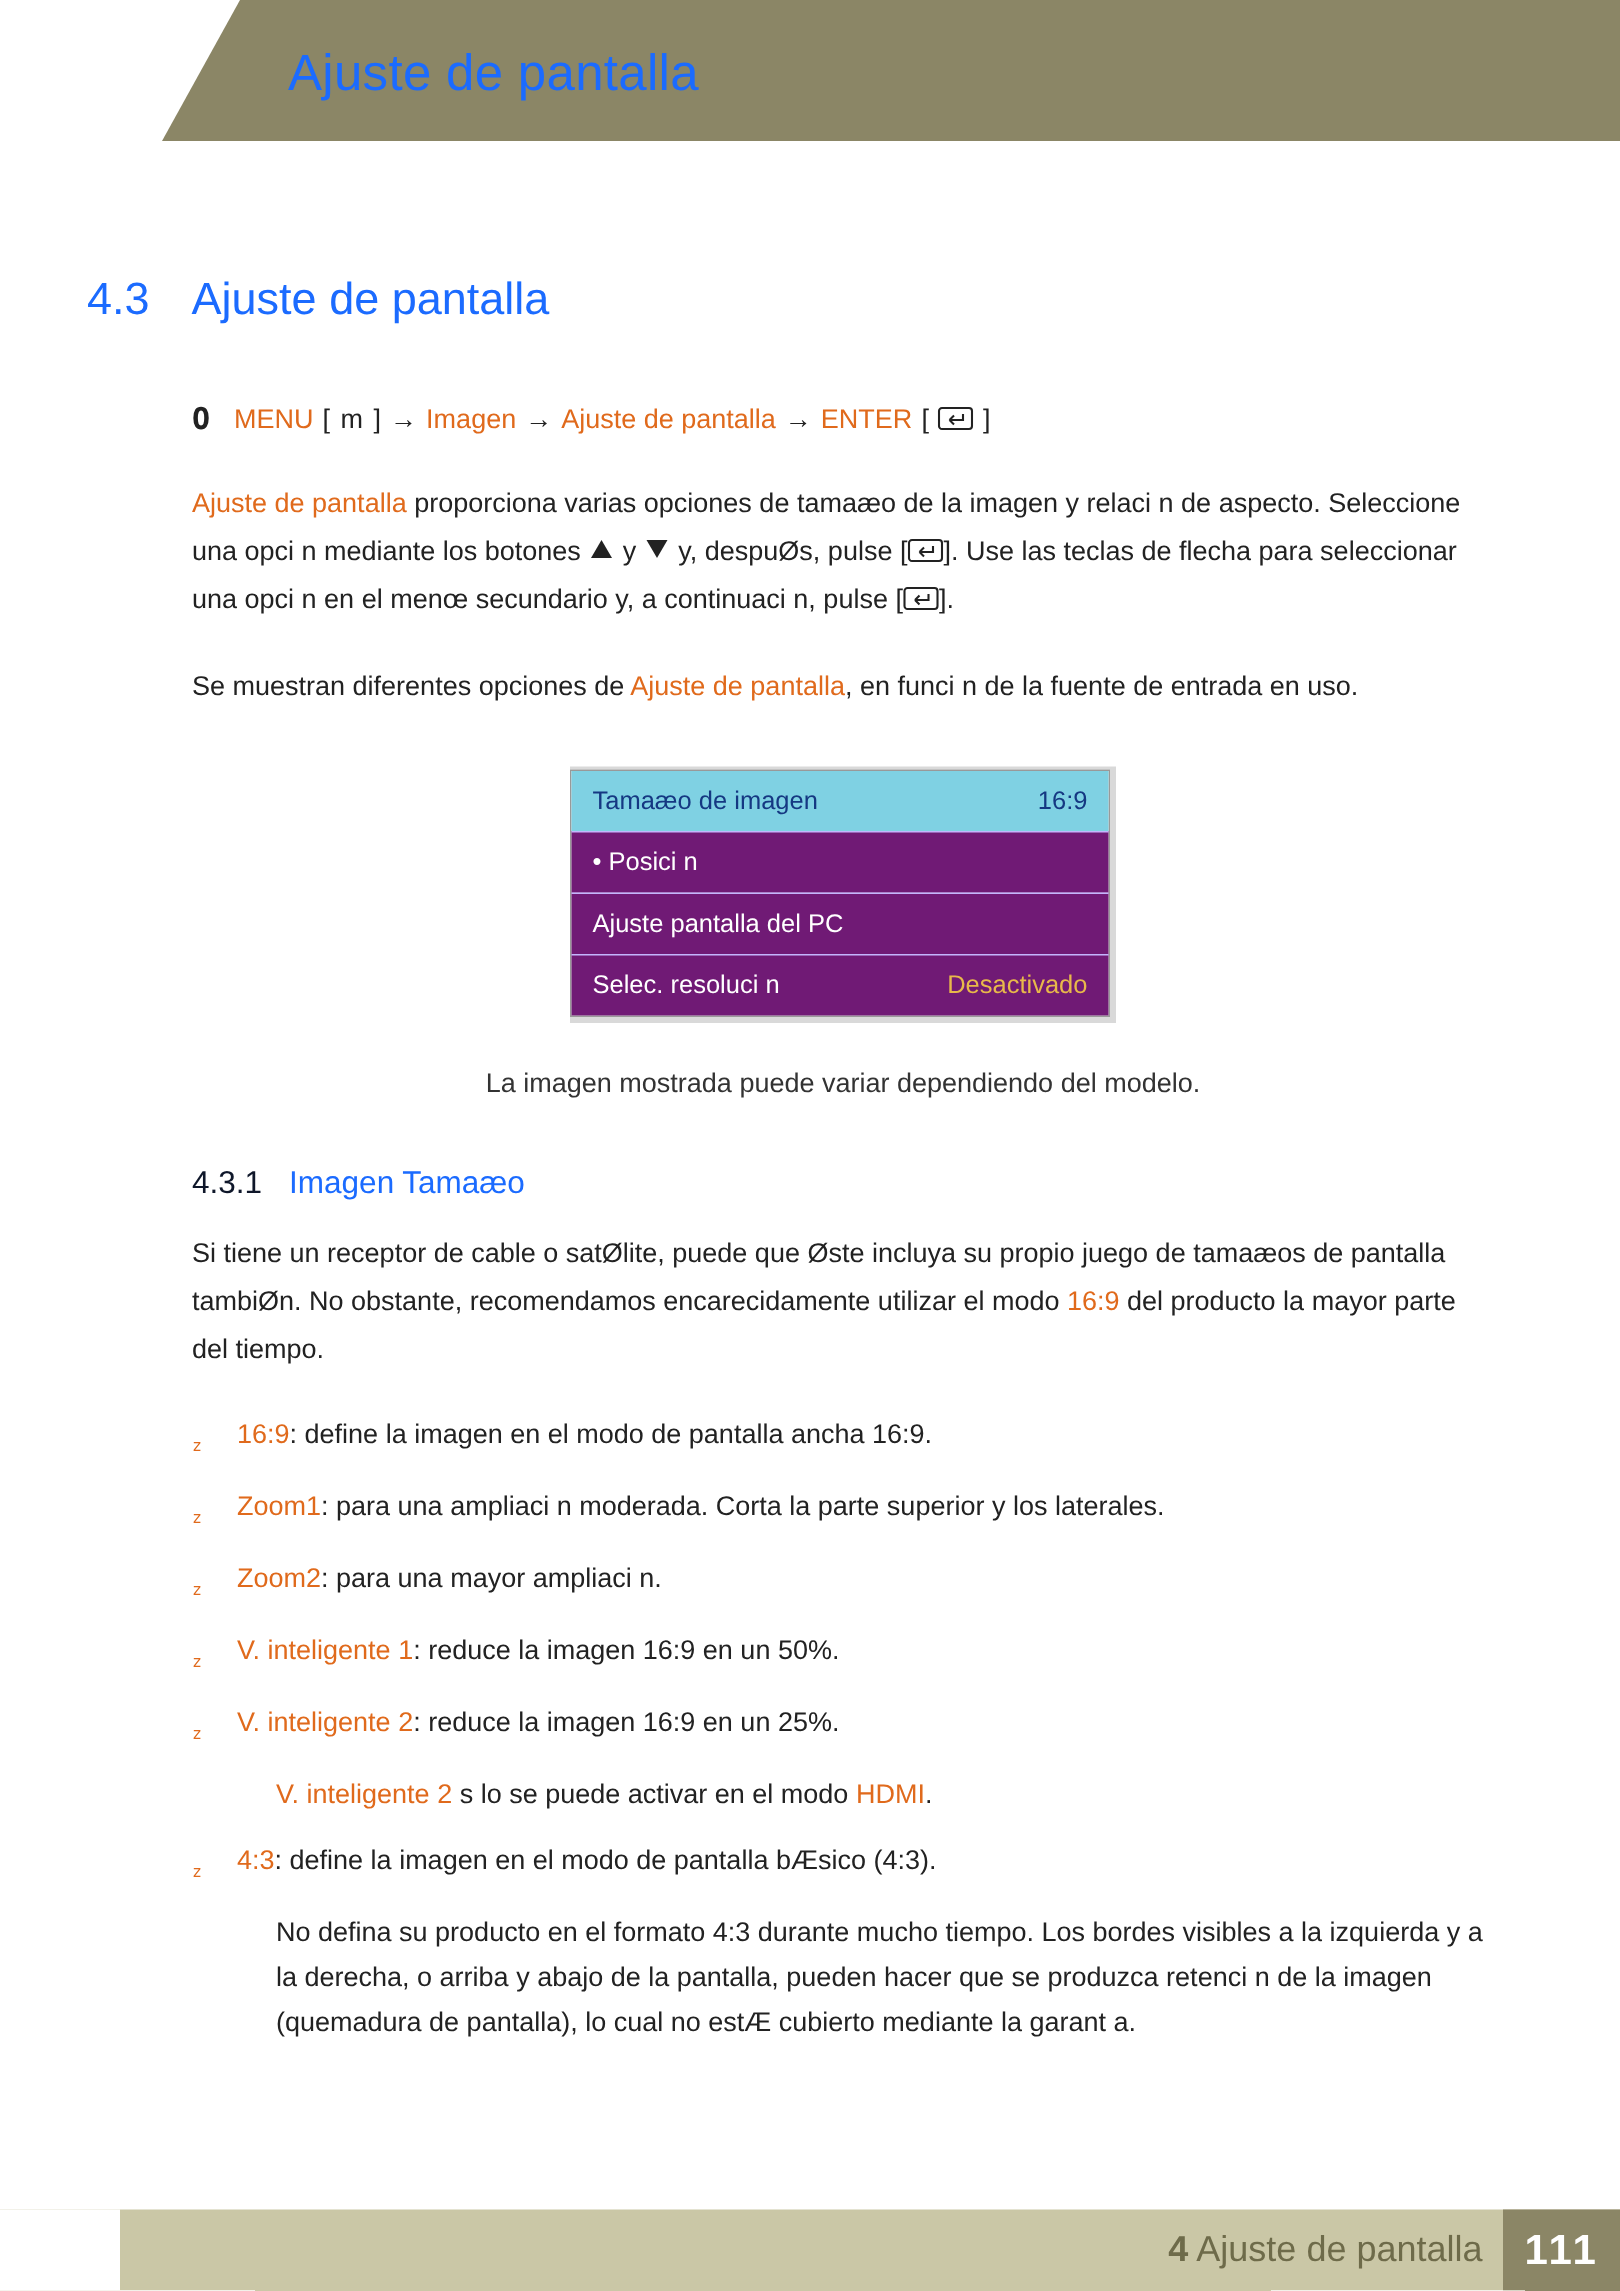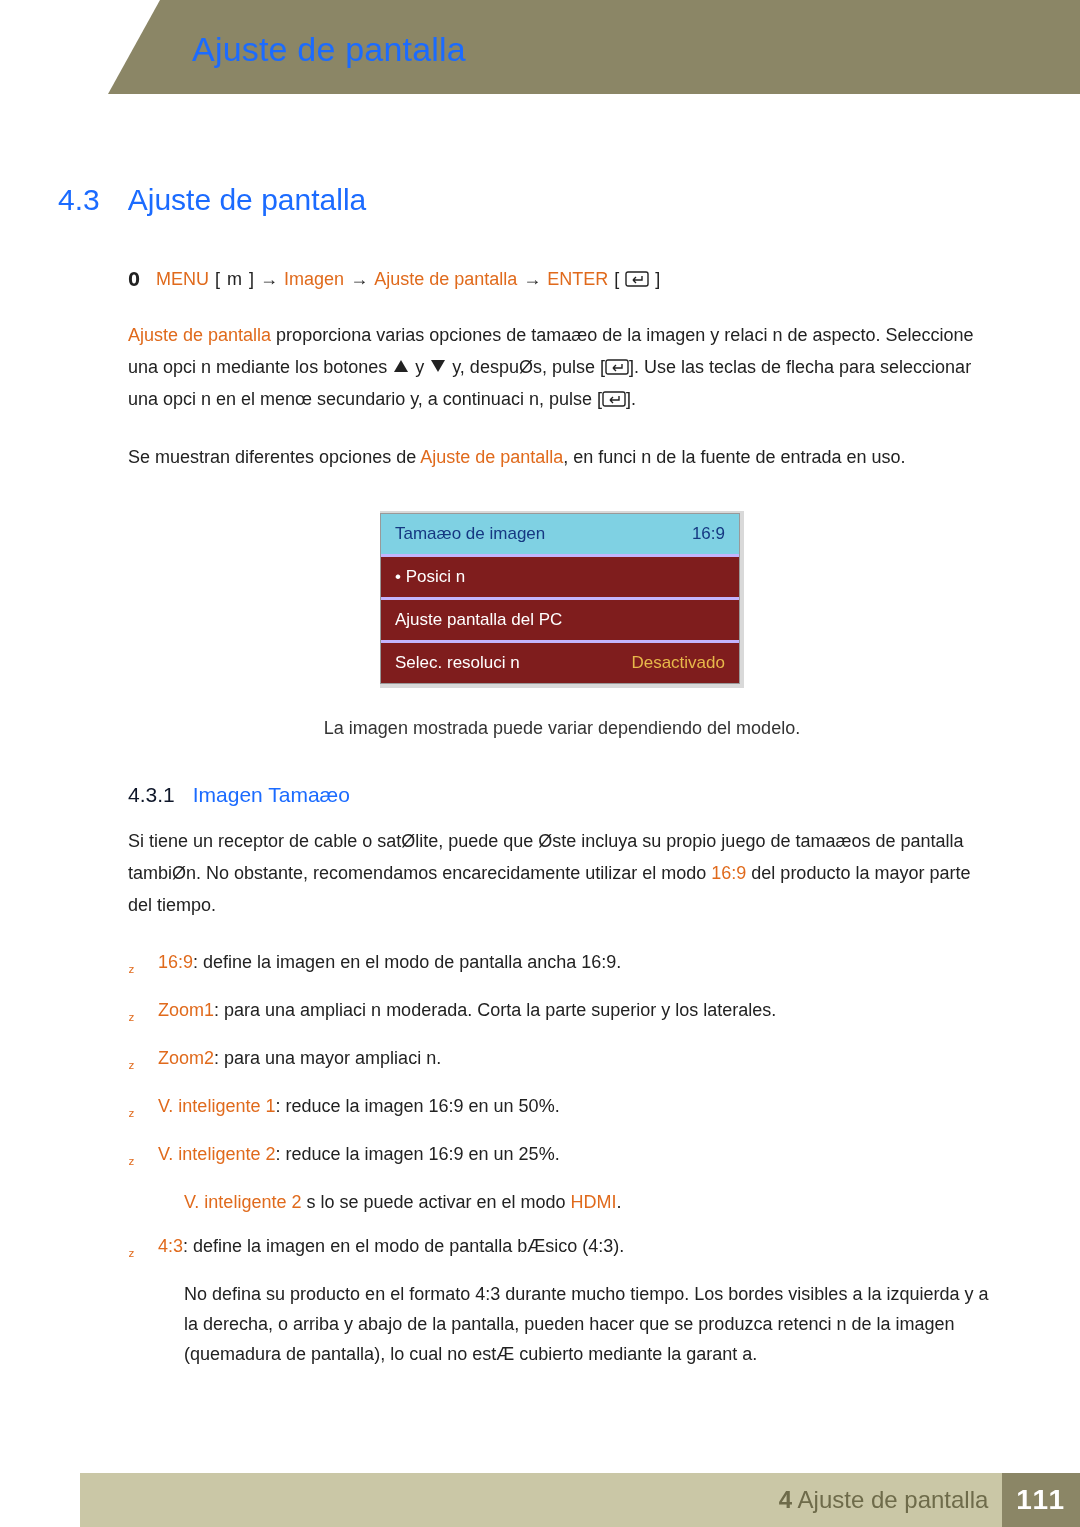--- a/index.html
+++ b/index.html
@@ -24,21 +24,21 @@
   .m-glyph { padding: 0 1px; }
   .enter-icon { display: inline-block; width: 24px; height: 16px; vertical-align: -2px; }
   .enter-icon svg { width: 24px; height: 16px; stroke: #222; fill: none; stroke-width: 1.4; }
   .para { font-size: 18px; line-height: 32px; margin-bottom: 26px; }
   .tri { display: inline-block; width: 0; height: 0; vertical-align: 1px; margin: 0 2px; }
   .tri-up { border-left: 7px solid transparent; border-right: 7px solid transparent; border-bottom: 12px solid #222; }
   .tri-down { border-left: 7px solid transparent; border-right: 7px solid transparent; border-top: 12px solid #222; }
   .menu-box-wrap { display: flex; justify-content: center; margin: 38px 0 30px; }
   .menu-shadow { background: #d9d9d9; padding: 2px 4px 4px 0; }
   .menu-box { width: 360px; border: 1px solid #999; background: #fff; }
-  .menu-item { display: flex; justify-content: space-between; align-items: center; padding: 10px 14px; font-size: 17px; color: #fff; background: #7f1d1d; border-top: 3px solid #c4b5fd; }
+  .menu-item { display: flex; justify-content: space-between; align-items: center; padding: 10px 14px; font-size: 17px; color: #fff; background: #701a75; border-top: 1px solid #c4b5fd; }
   .menu-item:first-child { border-top: none; }
   .menu-item.sel { background: #7fd1e3; color: #153882; align-items: flex-end; }
   .menu-item .val-right { color: #e8b84a; }
   .menu-item.sel .val-right { color: #153882; }
   .caption { text-align: center; font-size: 18px; color: #333; margin-bottom: 44px; }
   .subsec-row { display: flex; align-items: baseline; gap: 18px; margin: 0 0 18px 0; }
   .subsec-num { font-size: 21px; color: #0f172a; }
   .subsec-title { font-size: 21px; color: #1b6bff; }
   .bullets { margin-left: 0; }
   .bl { display: flex; gap: 16px; font-size: 18px; line-height: 30px; margin-bottom: 10px; }

